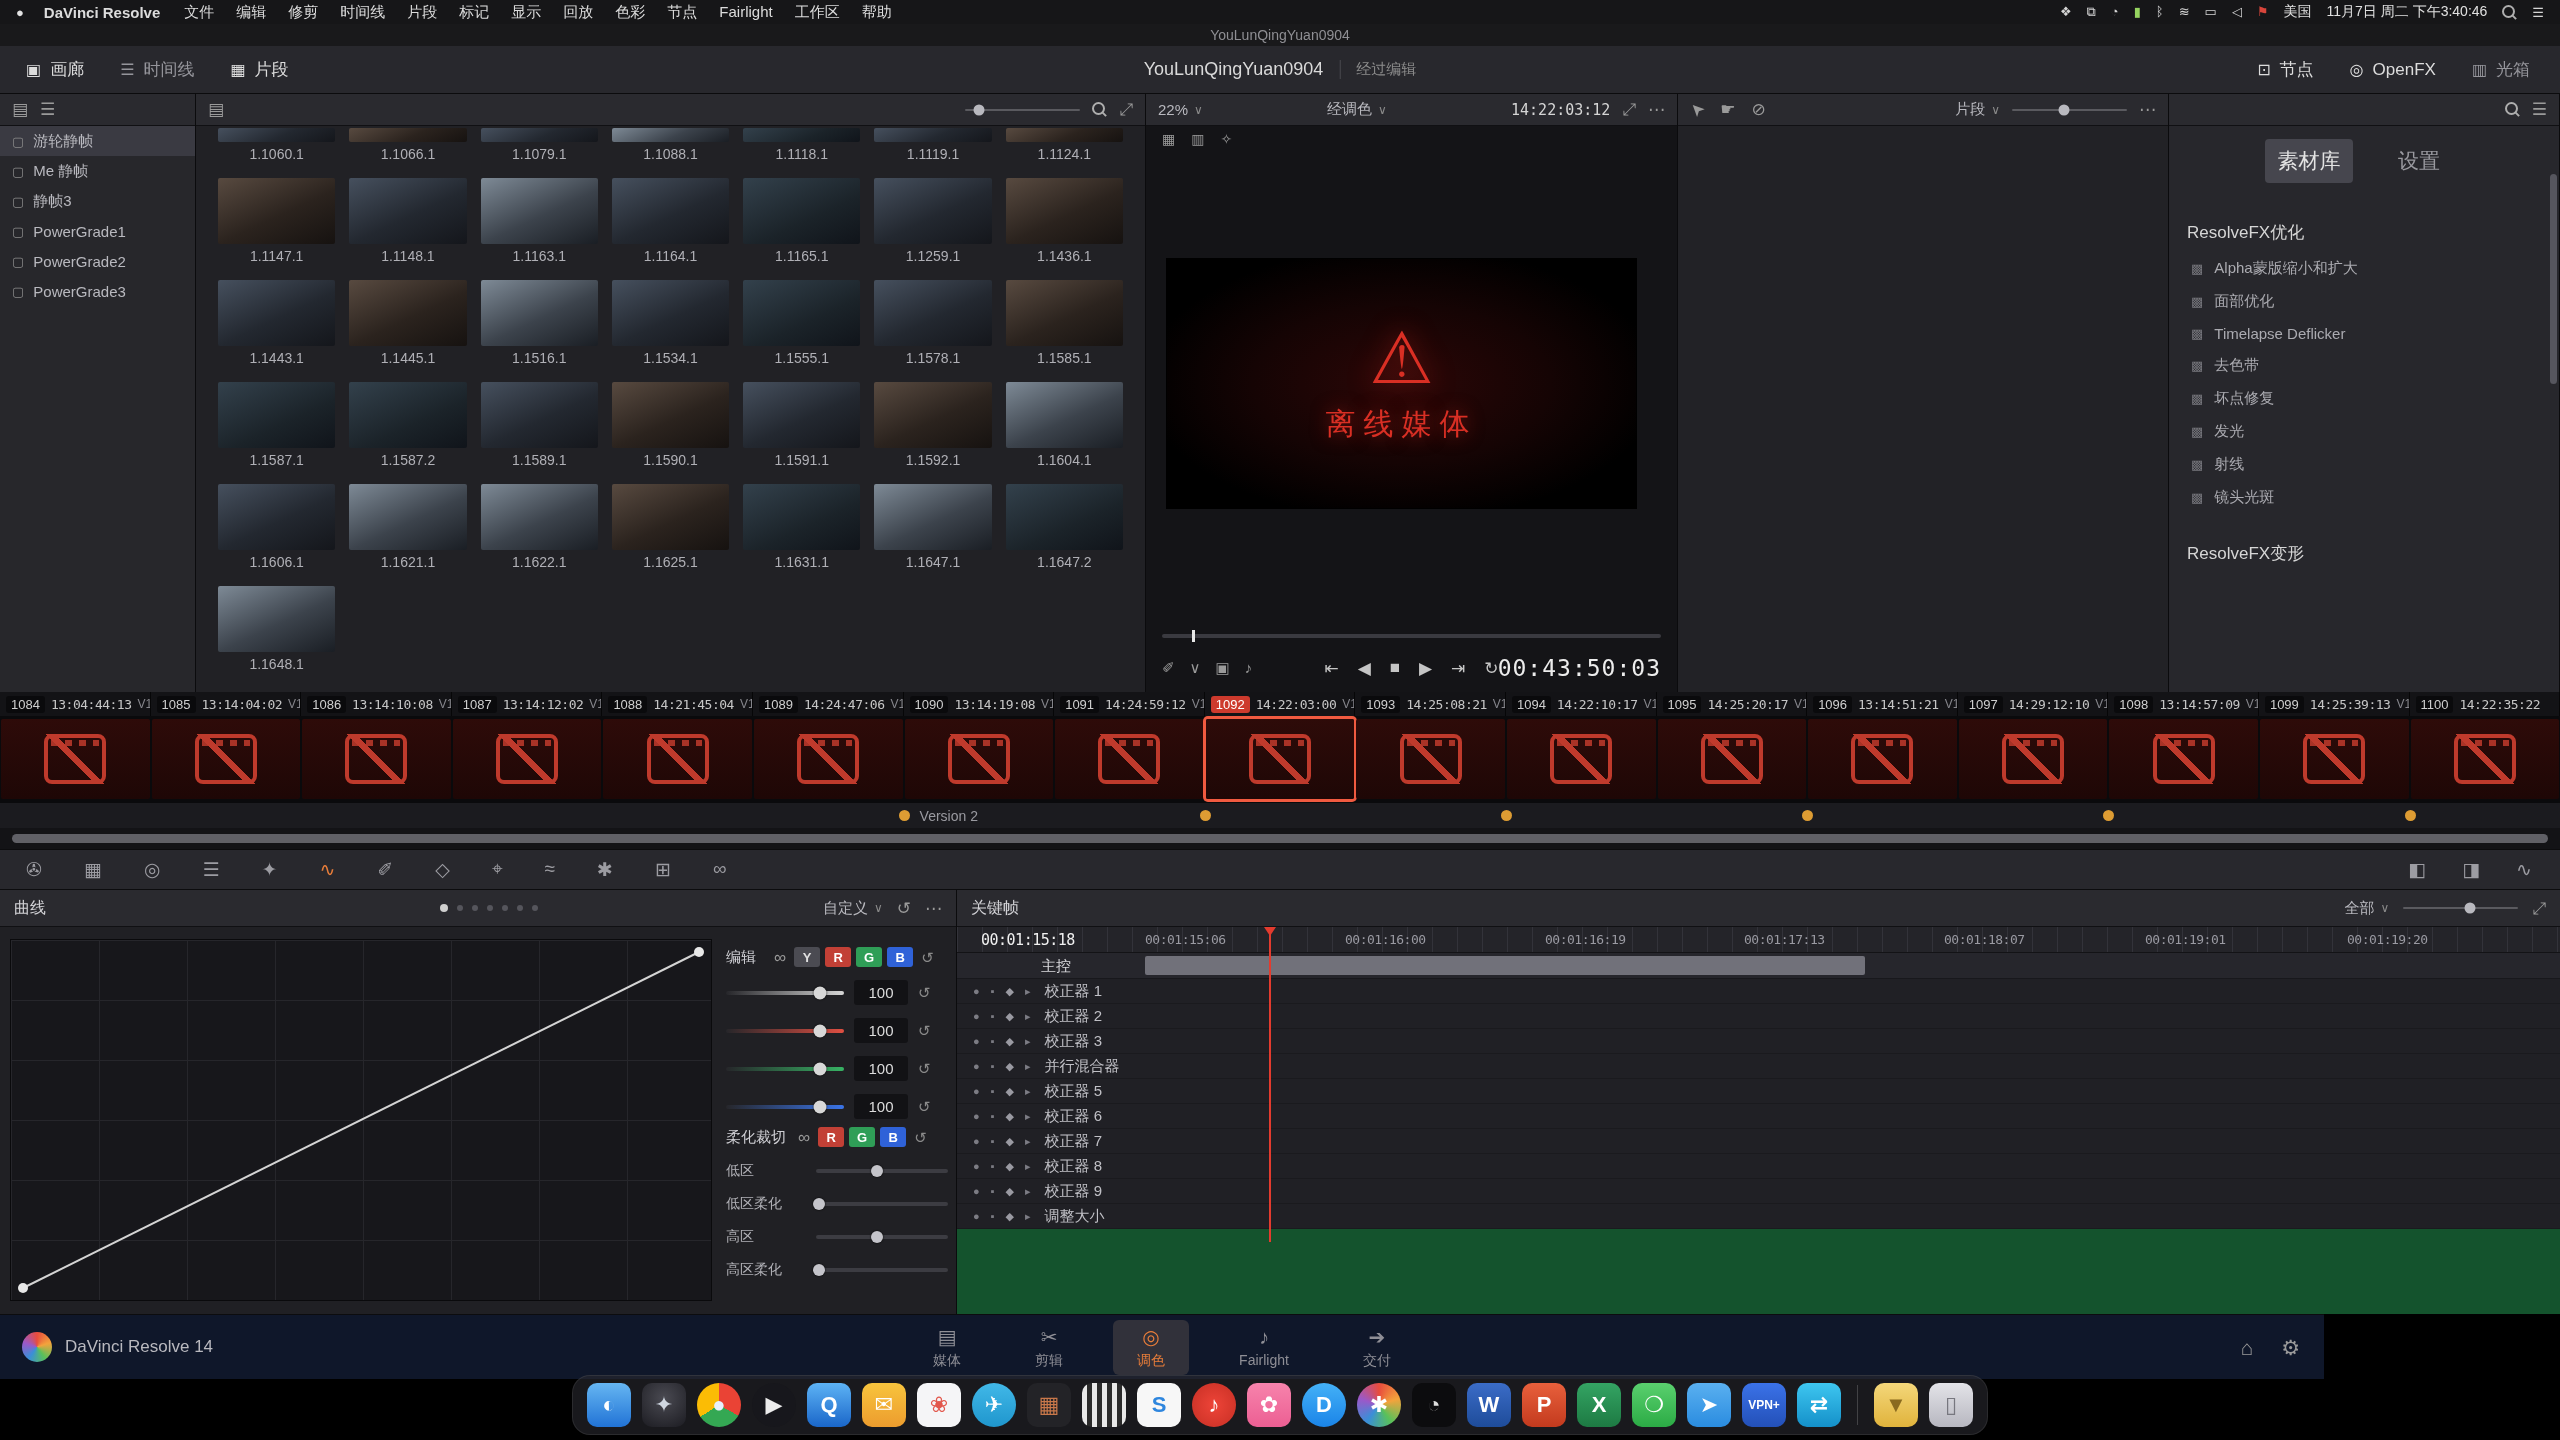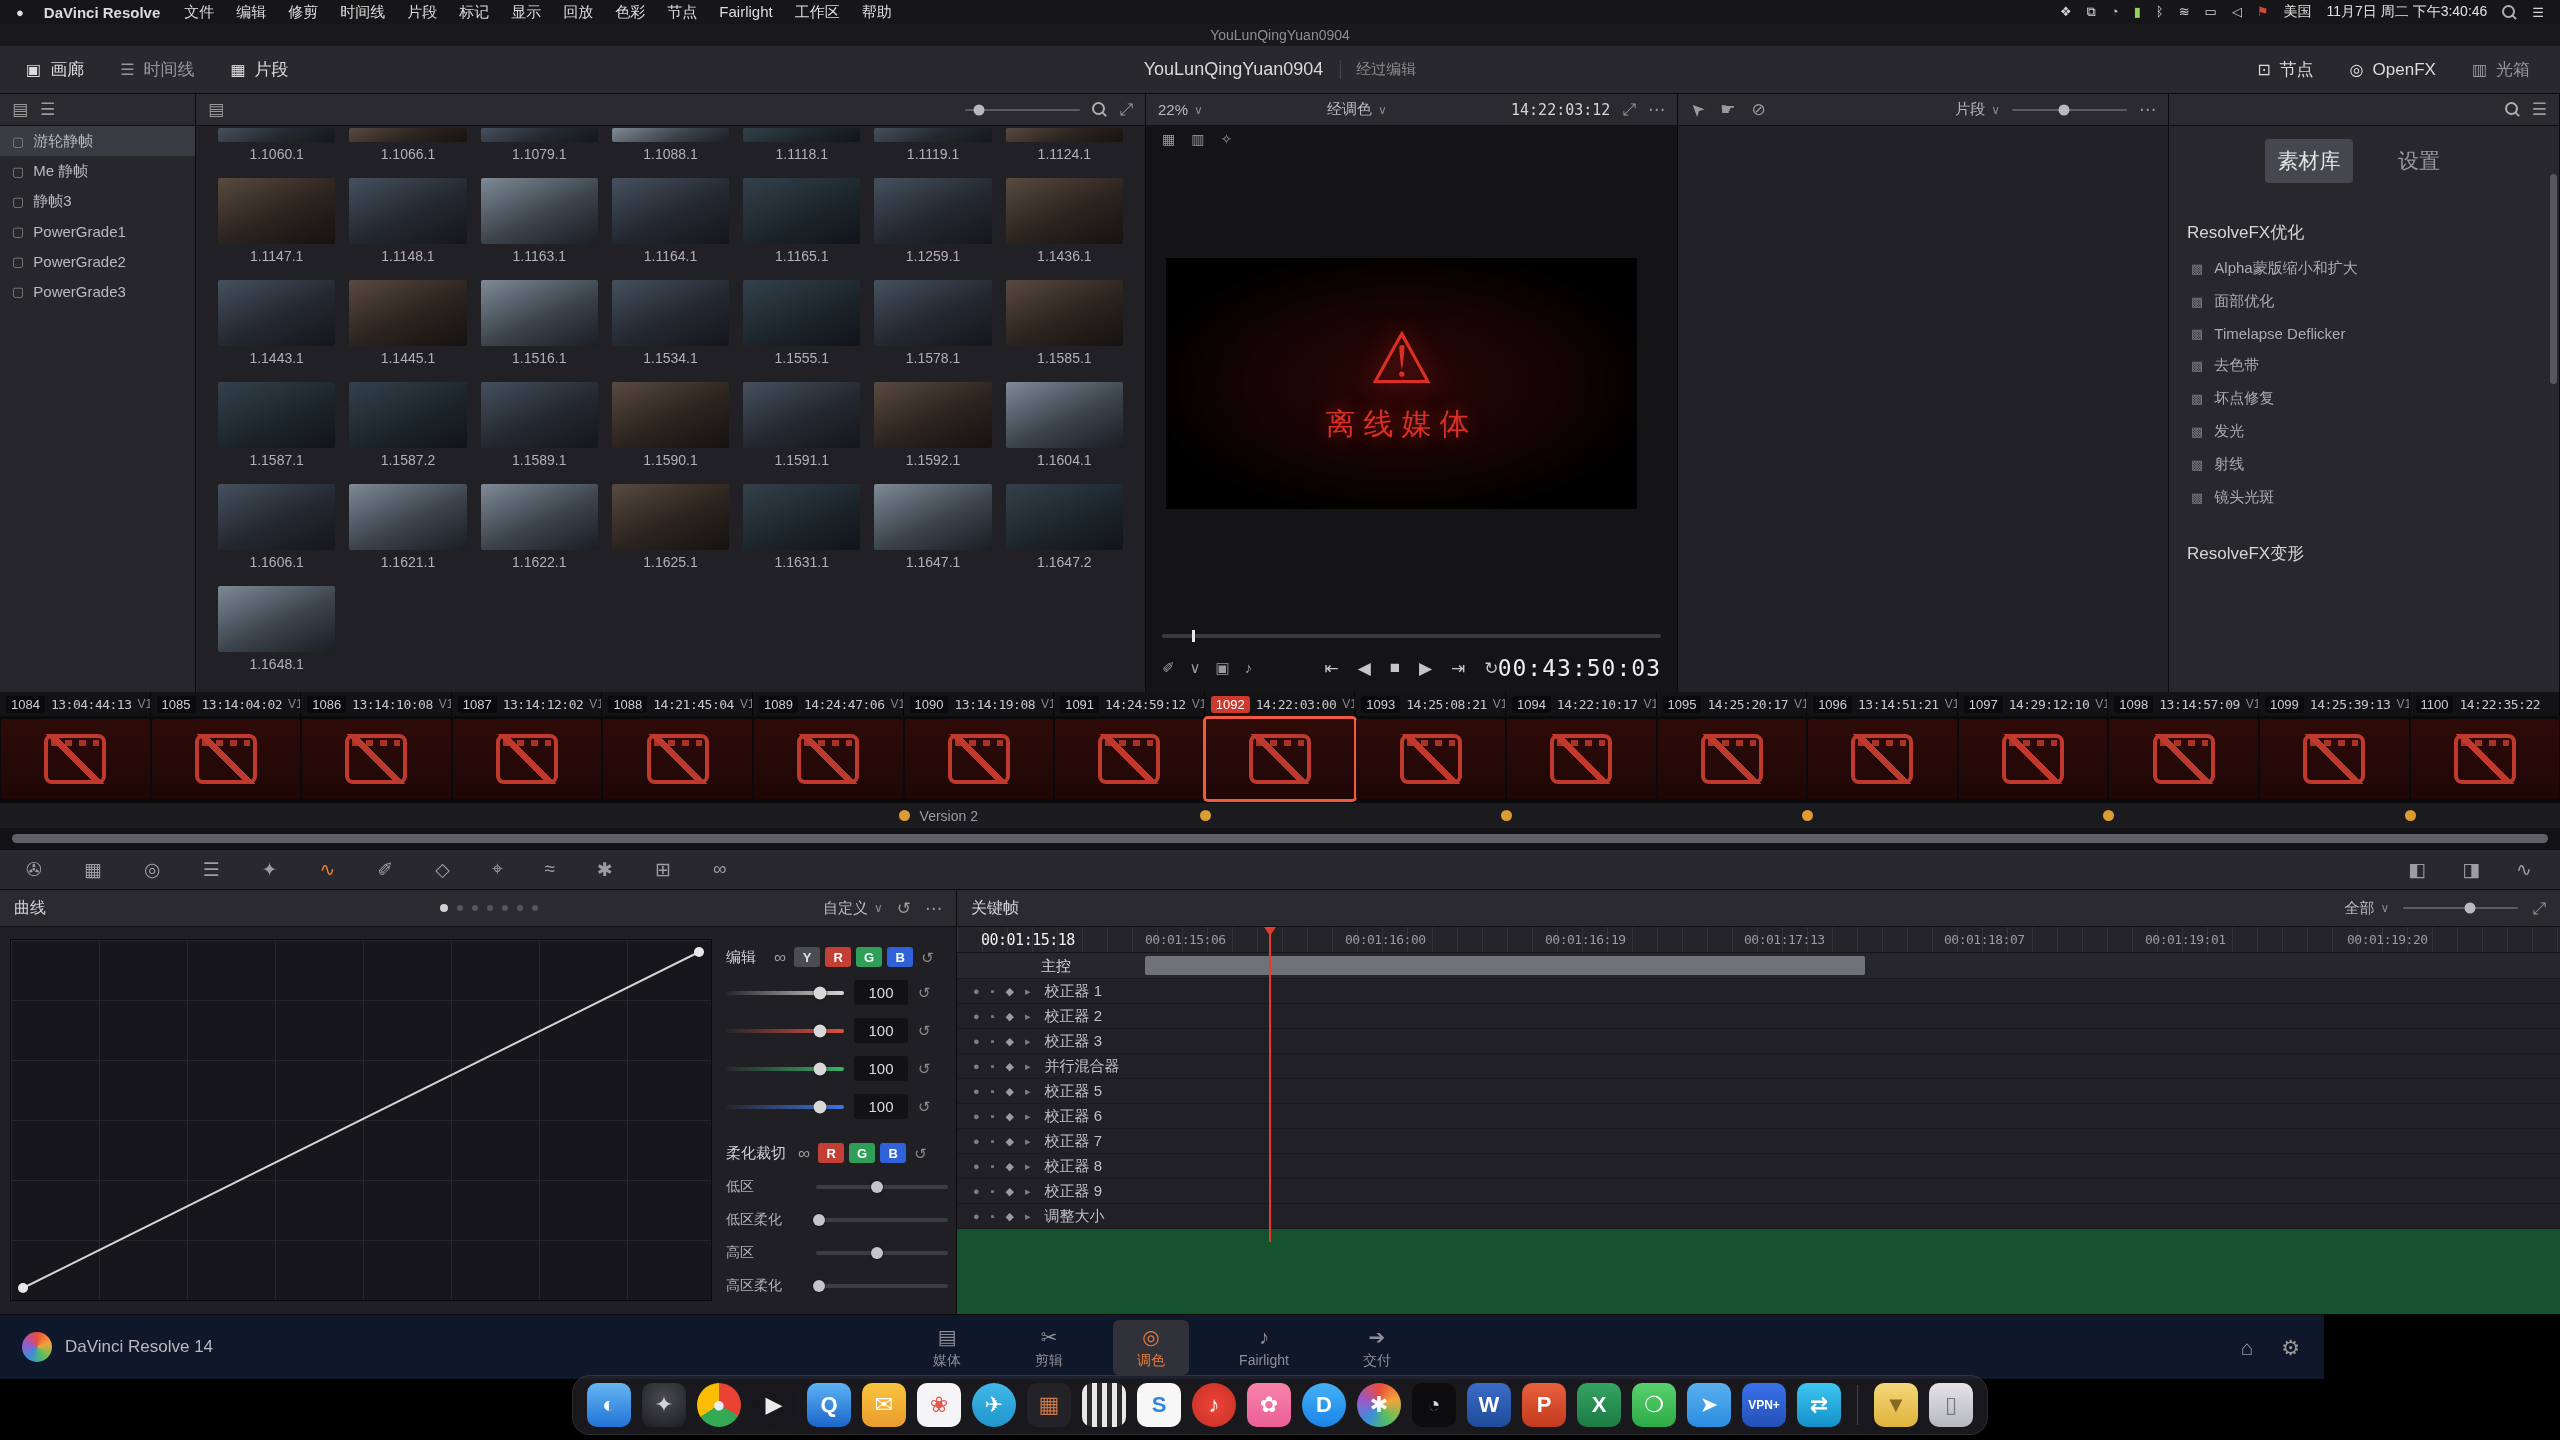--- a/index.html
+++ b/index.html
@@ -888,21 +888,21 @@
               <span class="phi rst">↺</span>
             </div>
               <div class="cvs">
               <span class="sl" style="background: linear-gradient(90deg, rgb(38, 38, 42), rgb(58, 116, 232));">
                   <span class="knob" style="left: 80%;"></span>
                 </span>
               <span class="val">100</span>
               <span class="phi rst">↺</span>
             </div>
             </div>
-          <div class="cvrow" style="margin-top:24px">
+          <div class="cvrow" style="margin-top:8px">
             <span class="cvlab w">柔化裁切</span>
             <span class="phi">∞</span>
             <span class="chips">
                 <span class="chip" style="background: rgb(194, 64, 54); color: rgb(255, 255, 255);">R</span>
                 <span class="chip" style="background: rgb(47, 158, 87); color: rgb(255, 255, 255);">G</span>
                 <span class="chip" style="background: rgb(47, 98, 216); color: rgb(255, 255, 255);">B</span>
               </span>
             <span class="phi rst">↺</span>
           </div>
           <div>

